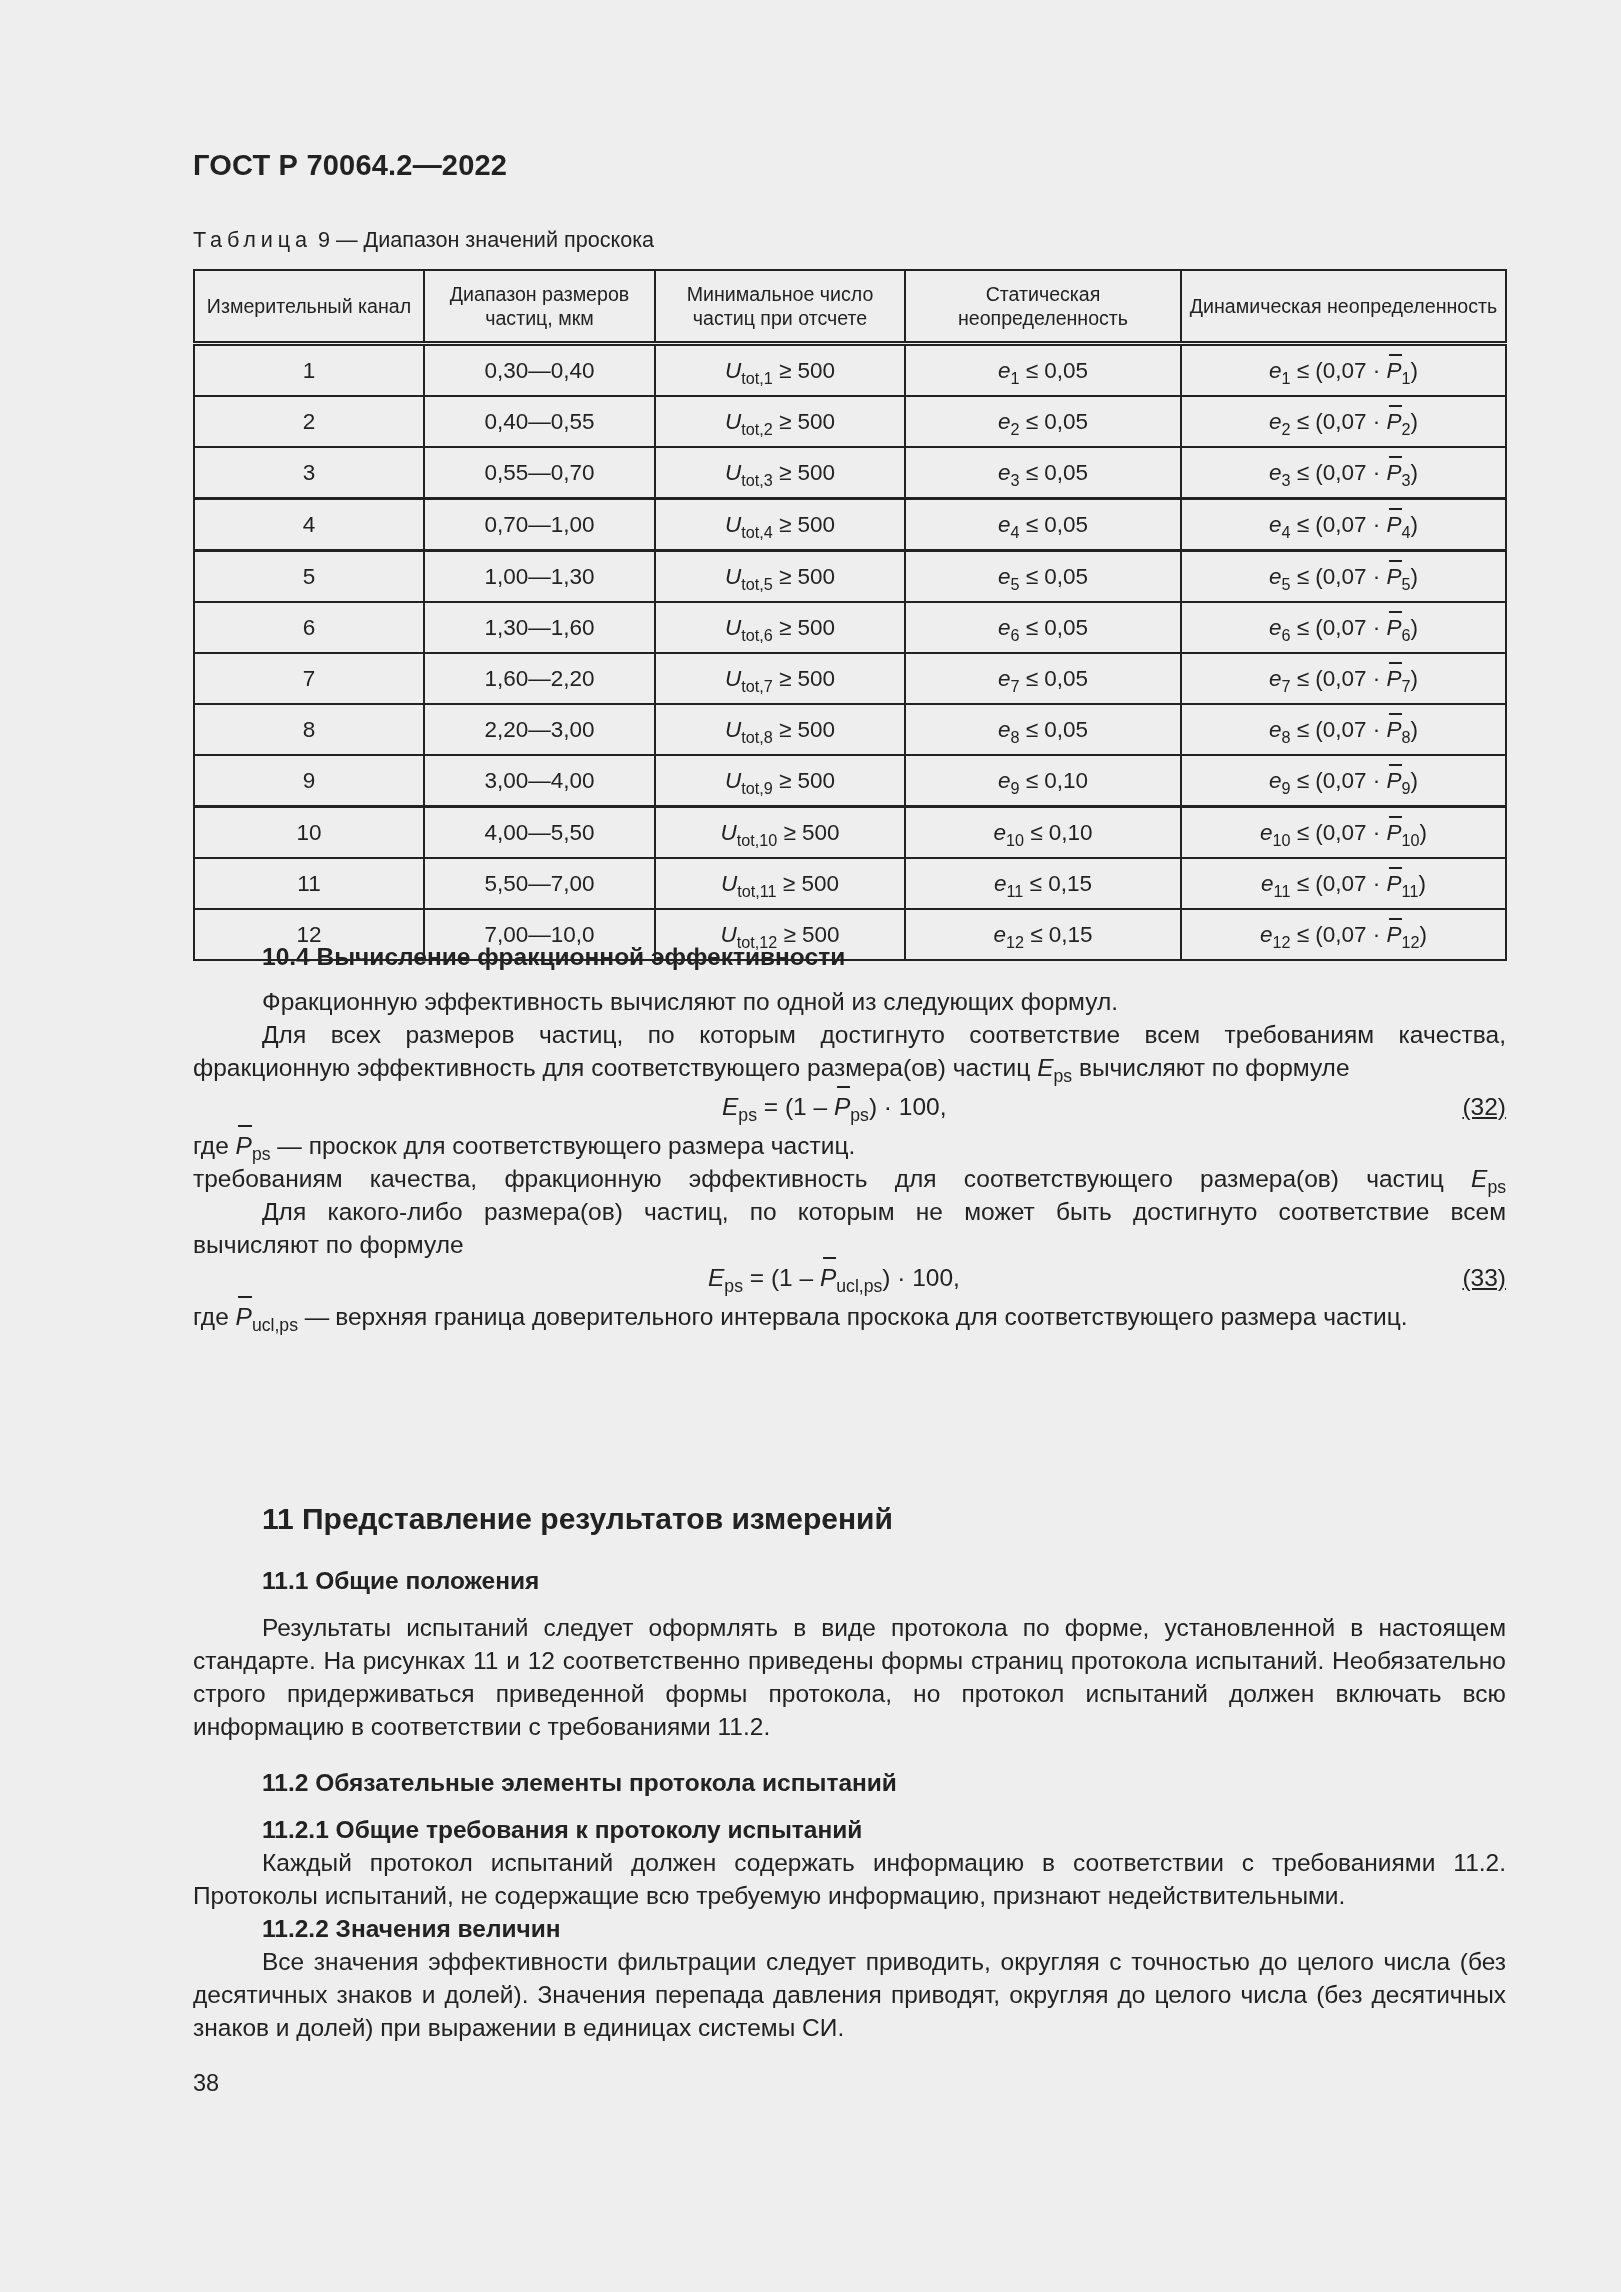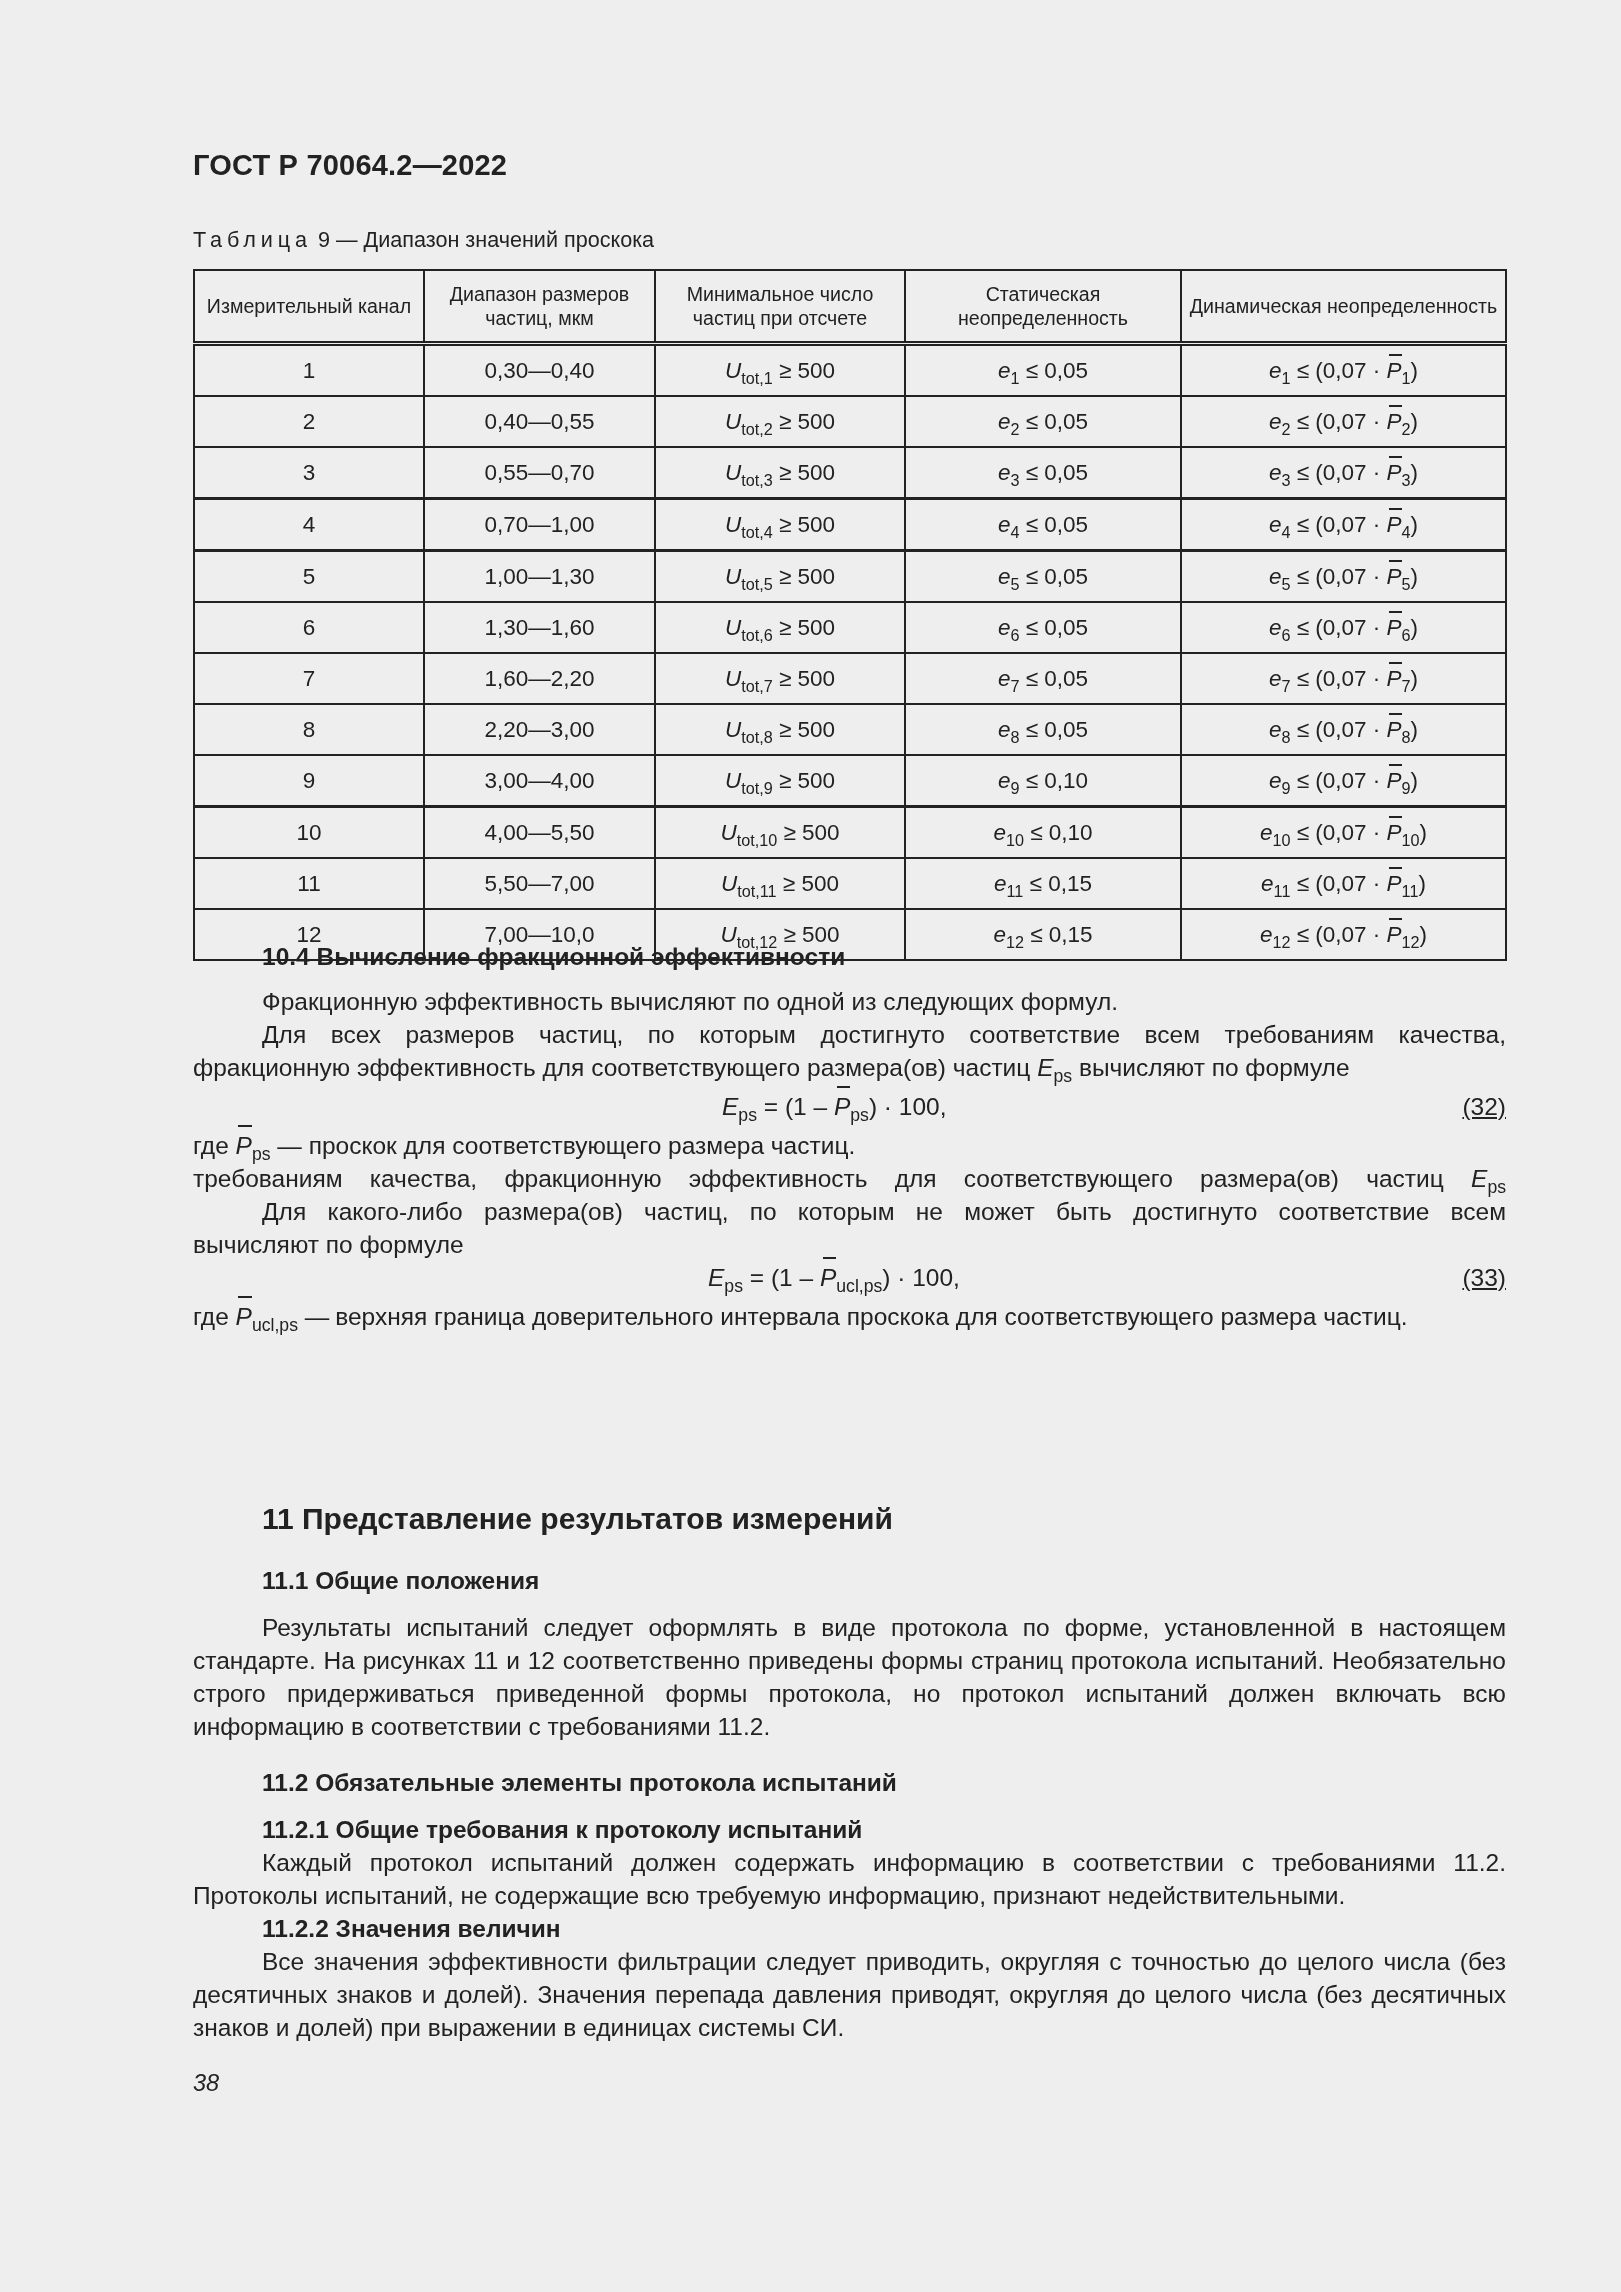--- a/index.html
+++ b/index.html
@@ -55,21 +55,21 @@
   }
   .h-sub { font-weight: bold; padding-left: 69px; }
   .p { text-indent: 69px; text-align: justify; text-align-last: left; }
   .justify-line { text-align: justify; text-align-last: justify; }
   .formula { position: relative; height: 39px; }
   .formula .expr { position: absolute; left: 529px; top: 0; }
   .formula .num { position: absolute; right: 0; top: 0; text-decoration: underline; }
   .where { display: flex; }
   .where .lbl { white-space: nowrap; }
   .h-main { font-size: 30px; font-weight: bold; padding-left: 69px; }
-  .page-num { position: absolute; left: 0; top: 2070px; font-size: 23.5px; font-style: italic; }
+  .page-num { position: absolute; left: 0; top: 2070px; font-size: 23.5px; }
 </style>
 </head>
 <body>
 
 <div class="page">
 
   <div class="doc-code">ГОСТ Р 70064.2—2022</div>
 
   <div class="table-caption">
     <span class="spaced">Таблица</span>

